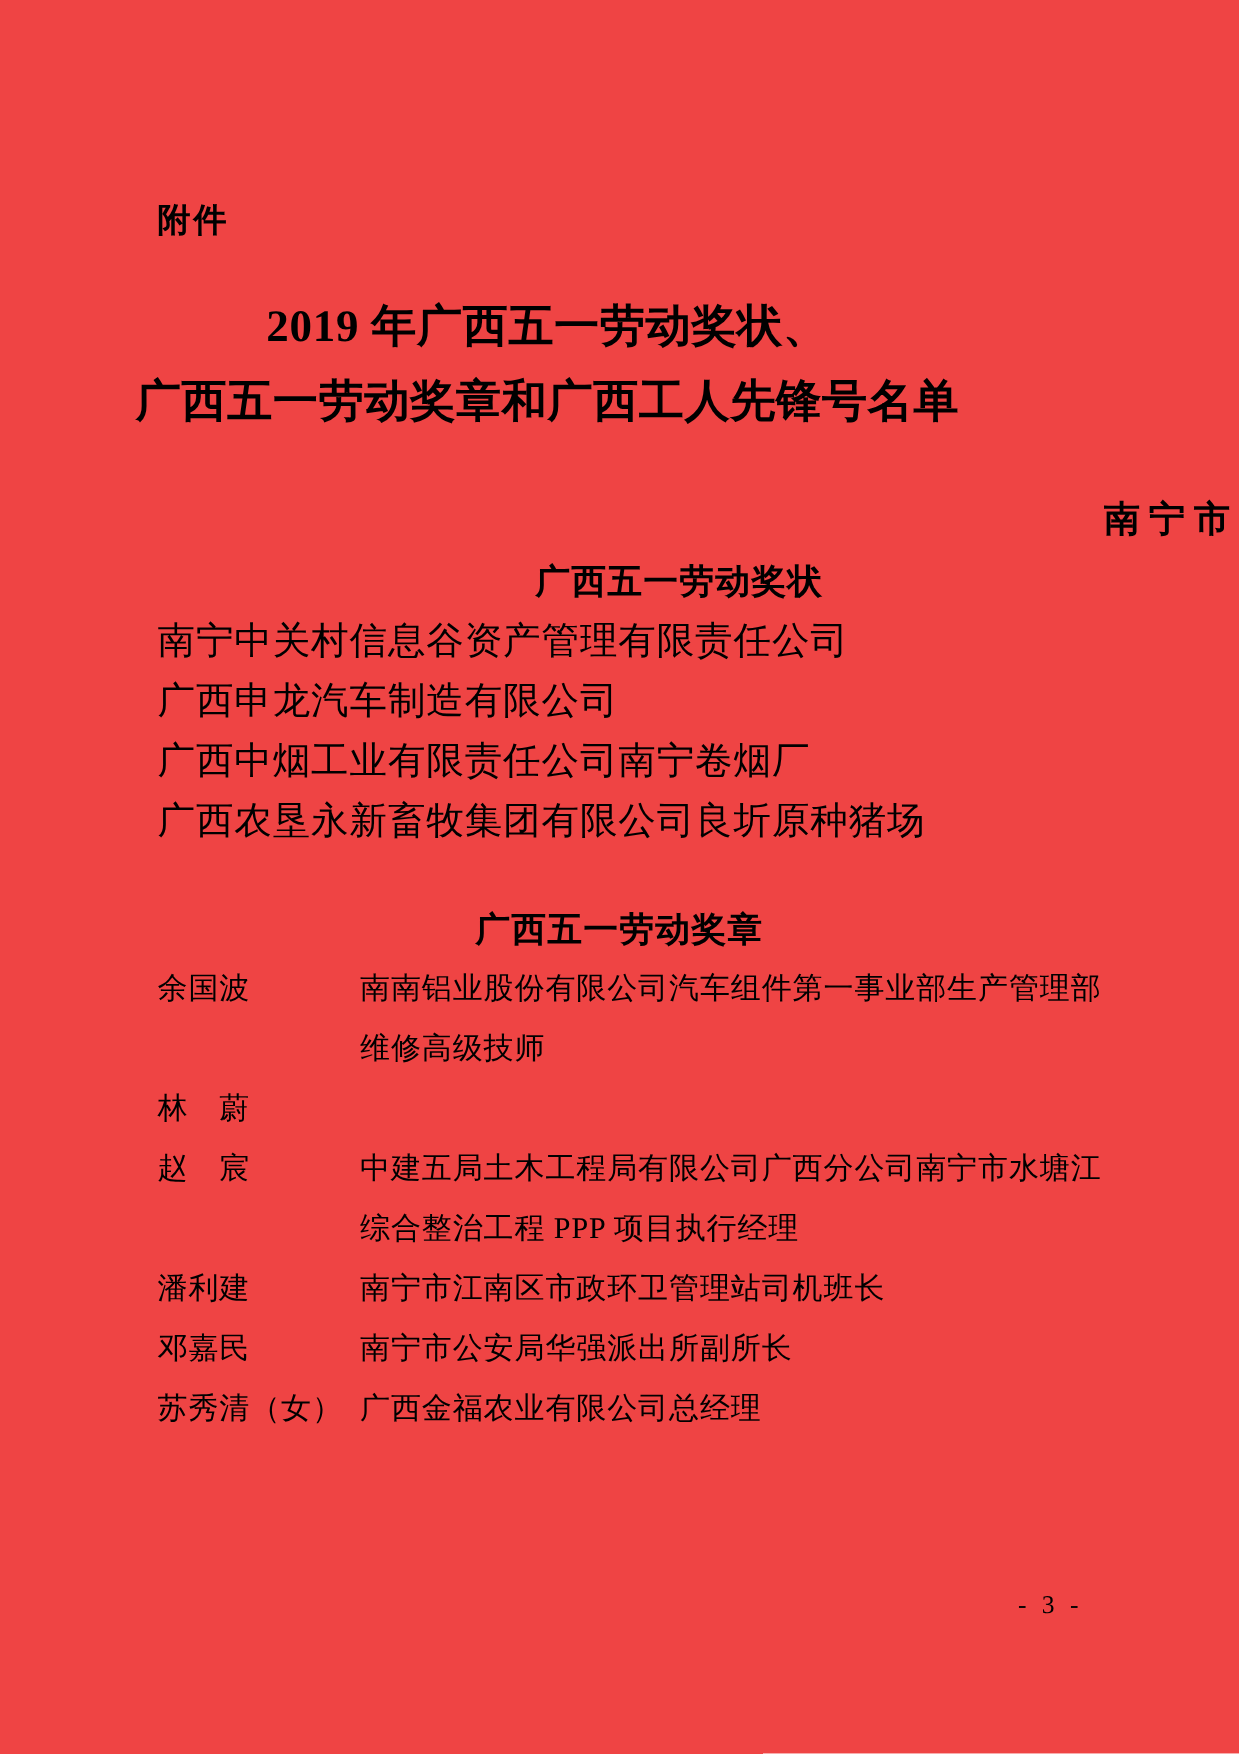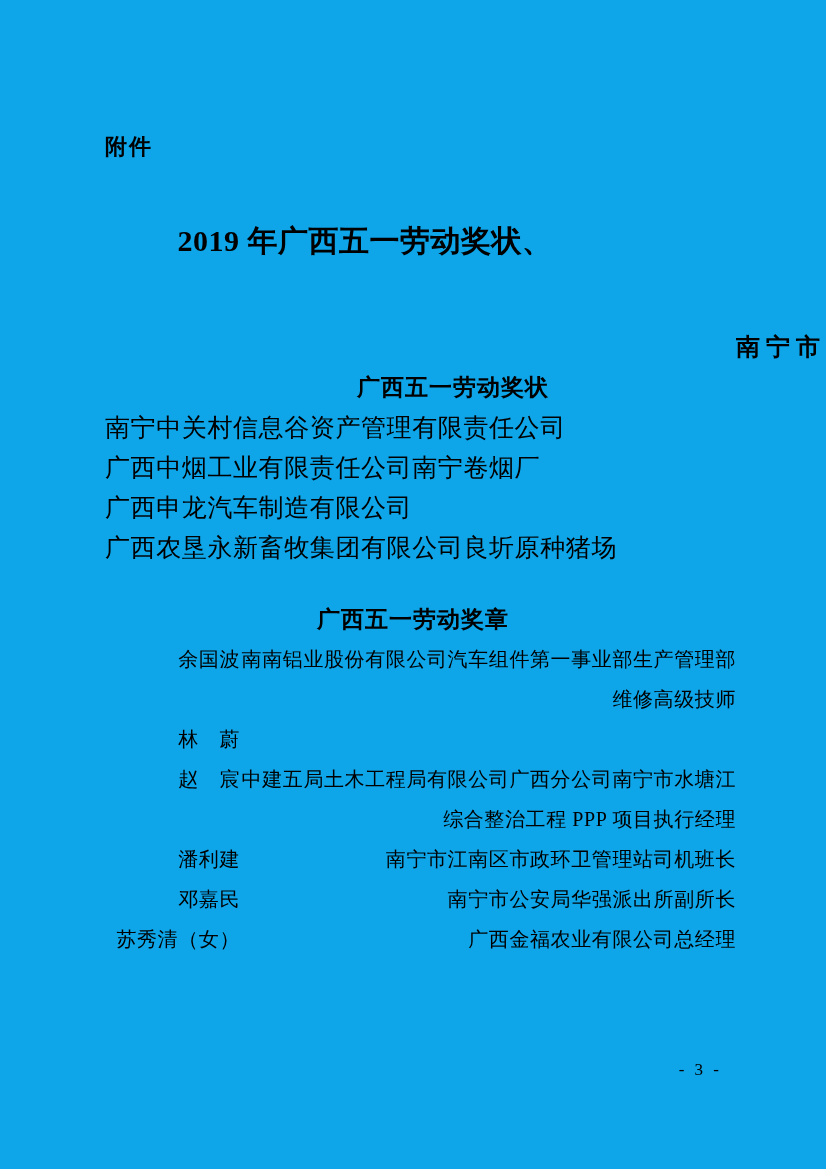--- a/index.html
+++ b/index.html
@@ -4,21 +4,21 @@
 <style>
   html, body {
     margin: 0;
     padding: 0;
     background: #ffffff;
   }
   .page {
     position: relative;
     width: 826px;
     height: 1169px;
-    background: #0ea5e9;
+    background: #ef4444;
     color: #000000;
     overflow: hidden;
     font-family: "Liberation Serif", serif;
   }
   .attachment {
     position: absolute;
     left: 105px;
     top: 134px;
     font-family: "Liberation Sans", sans-serif;
     font-weight: bold;
@@ -30,21 +30,20 @@
     position: absolute;
     left: 0;
     top: 193px;
     width: 730px;
     text-align: center;
     font-family: "Liberation Serif", serif;
     font-weight: bold;
     font-size: 30px;
     line-height: 50px;
     letter-spacing: 0.5px;
-    margin-top: 23px;
   }
   .city-heading {
     position: absolute;
     left: 0;
     top: 333px;
     width: 826px;
     text-align: right;
     font-family: "Liberation Sans", sans-serif;
     font-weight: bold;
     font-size: 24px;
@@ -81,21 +80,20 @@
     left: 105px;
     top: 639px;
     width: 640px;
     font-size: 20px;
     line-height: 40px;
     letter-spacing: 0.6px;
   }
   .person-row {
     display: flex;
     align-items: flex-start;
-    text-align: right;
   }
   .person-name {
     flex: 0 0 auto;
     min-width: 135px;
     white-space: nowrap;
   }
   .person-desc {
     flex: 0 1 auto;
     width: 496px;
     word-break: break-all;
@@ -111,30 +109,31 @@
 </style>
 </head>
 <body>
 
 <div class="page">
 
   <div class="attachment">附件</div>
 
   <div class="doc-title">
     <div>2019 年广西五一劳动奖状、</div>
+    <div>广西五一劳动奖章和广西工人先锋号名单</div>
   </div>
 
   <div class="city-heading">南宁市</div>
 
   <div class="section-heading sh-certificate">广西五一劳动奖状</div>
 
   <div class="company-list" id="company-list">
       <div class="company-item">南宁中关村信息谷资产管理有限责任公司</div>
+      <div class="company-item">广西申龙汽车制造有限公司</div>
       <div class="company-item">广西中烟工业有限责任公司南宁卷烟厂</div>
-      <div class="company-item">广西申龙汽车制造有限公司</div>
       <div class="company-item">广西农垦永新畜牧集团有限公司良圻原种猪场</div>
     </div>
 
   <div class="section-heading sh-medal">广西五一劳动奖章</div>
 
   <div class="person-list" id="person-list">
       <div class="person-row">
         <span class="person-name">余国波</span>
         <span class="person-desc">南南铝业股份有限公司汽车组件第一事业部生产管理部维修高级技师</span>
       </div>

